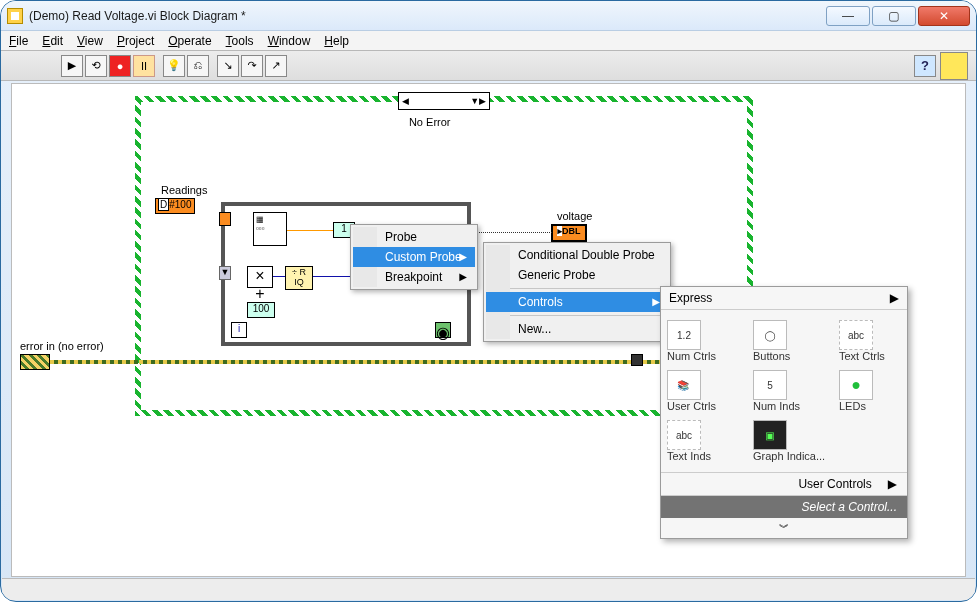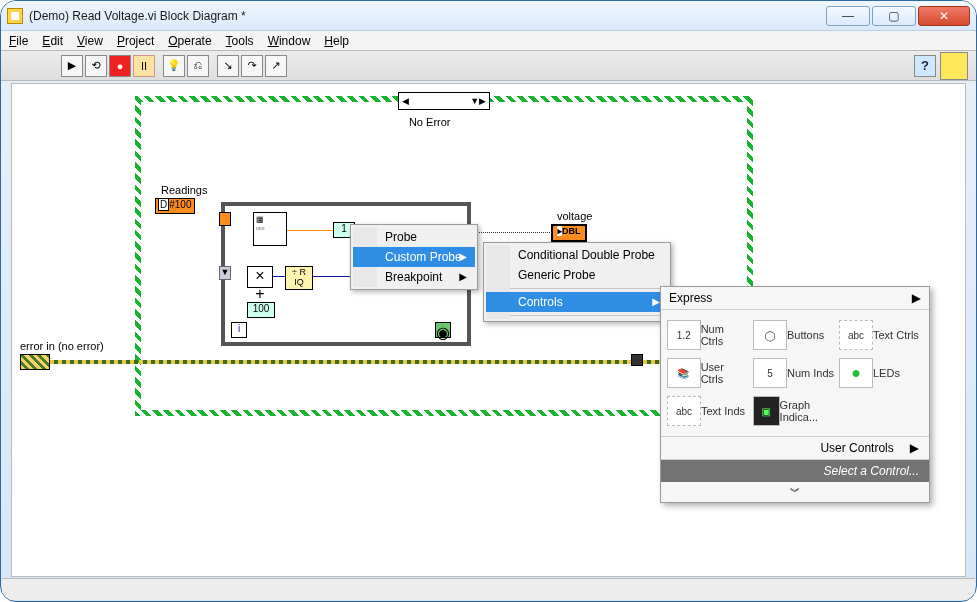--- a/index.html
+++ b/index.html
@@ -73,21 +73,21 @@
   .ctxitem { position:relative; padding:3px 24px 3px 32px; white-space:nowrap; }
   .ctxitem.hi { background:#2f8de3; color:#fff; }
   .ctxitem .subarrow { position:absolute; right:8px; top:4px; font-size:10px; }
   .ctxsep { height:1px; background:#c6c6c6; margin:3px 4px; }
 
   
   .palette { position:absolute; background:#f6f6f6; border:1px solid #9b9b9b;
              box-shadow:3px 3px 6px rgba(0,0,0,.3); font-size:12px; }
   .pal-header { padding:4px 8px; border-bottom:1px solid #ccc; display:flex; justify-content:space-between; }
   .pal-grid { display:grid; grid-template-columns:repeat(3, 86px); padding:8px 4px; gap:4px 0; }
-  .pal-cell { display:flex; flex-direction:row; align-items:center; font-size:11px;
+  .pal-cell { display:flex; flex-direction:column; align-items:flex-start; font-size:11px;
               color:#333; padding:2px; }
   .pal-icon { width:34px; height:30px; border:1px solid #bbb; background:#fff; display:flex;
               align-items:center; justify-content:center; font-size:10px; }
   .pal-row { padding:4px 10px; border-top:1px solid #ccc; display:flex; justify-content:flex-end;gap:16px; }
   .pal-row.hi { background:#737373; color:#fff;font-style:italic; }
   .pal-chevrons { text-align:center; font-size:10px; padding:3px 0; }
 
   .statusbar { position:absolute; left:1px; right:1px; bottom:1px; height:22px;
                background:#ededed; border-top:1px solid #bbb; }
 </style>
@@ -199,23 +199,24 @@
         <div class="ctxitem"><span>Breakpoint</span><span class="subarrow">▶</span></div>
       </div>
 
       <div class="ctxmenu" style="left:471px; top:158px; width:188px;">
         <div class="ctxstrip"></div>
         <div class="ctxitem"><span>Conditional Double Probe</span></div>
         <div class="ctxitem"><span>Generic Probe</span></div>
         <div class="ctxsep"></div>
         <div class="ctxitem hi"><span>Controls</span><span class="subarrow">▶</span></div>
         <div class="ctxsep"></div>
-      </div>
-
-      <div class="palette" style="left:648px; top:202px; width:270px;">
+        <div class="ctxitem"><span>New...</span></div>
+      </div>
+
+      <div class="palette" style="left:648px; top:202px; width:248px;">
         <div class="pal-header">
           <span>Express</span>
           <span>▶</span>
         </div>
         <div class="pal-grid">
           <div class="pal-cell">
               <div class="pal-icon">1.2</div>
               <span>Num Ctrls</span>
             </div>
           <div class="pal-cell">

